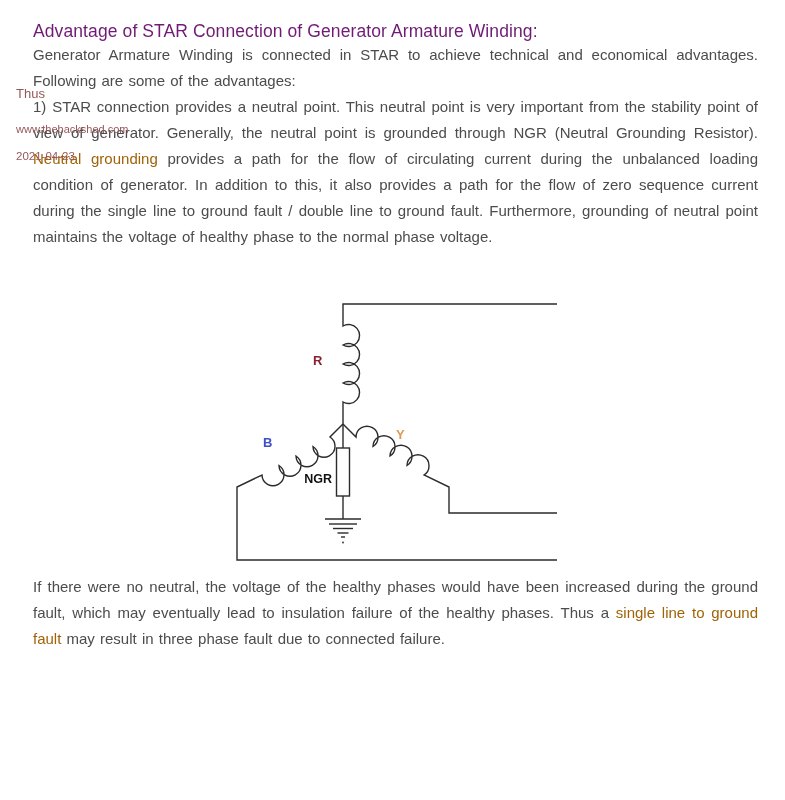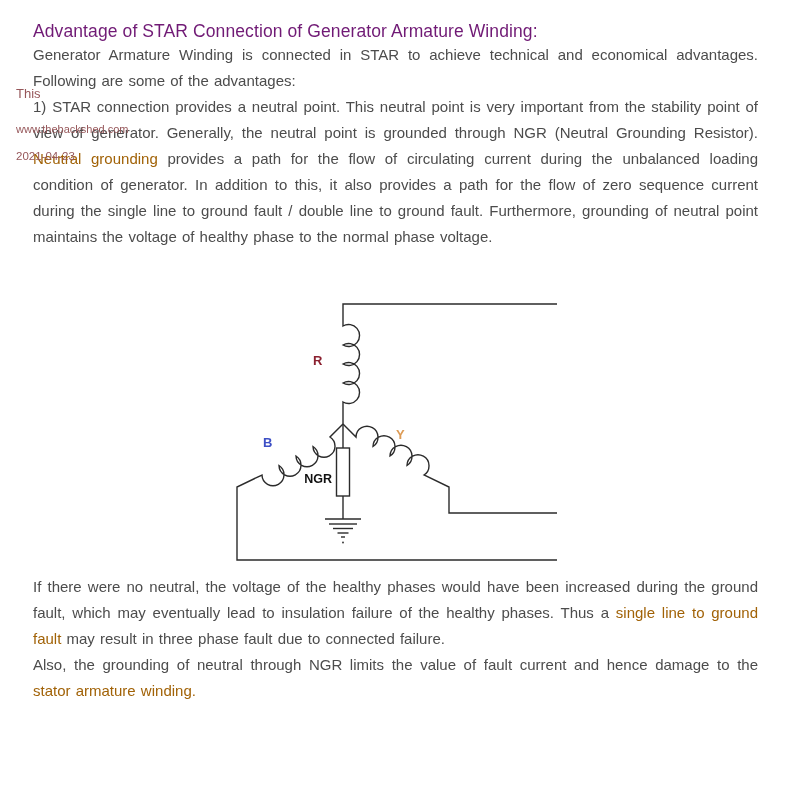--- a/index.html
+++ b/index.html
@@ -74,21 +74,20 @@
 
       <text class="diag-label" x="313" y="411" stroke="none" fill="#8b2130">R</text>
       <text class="diag-label" x="263" y="493" stroke="none" fill="#3d4fc5">B</text>
       <text class="diag-label" x="396" y="485" stroke="none" fill="#dd9b55">Y</text>
       <text class="diag-label-ngr" x="332" y="529" text-anchor="end" stroke="none" fill="#111111">NGR</text>
     </svg>
   </div>
 
   <p class="body p-after"><span>If there were no neutral, the voltage of the healthy phases would have been increased during the ground fault, which may eventually lead to insulation failure of the healthy phases. Thus a </span><a class="link" href="#">single line to ground fault</a><span> may result in three phase fault due to connected failure.</span></p>
 
-  <p class="body p-last"><span>Also, the grounding of neutral through NGR limits the value of fault current and hence damage to the </span><a class="link" href="#">stator armature winding.</a></p>
 
 </div>
 
 <div class="watermark">
-  <div class="wm-name">This</div>
+  <div class="wm-name">Thus</div>
   <div class="wm-site">www.thebackshed.com</div>
   <div class="wm-date">2021-04-23</div>
 </div>
 
 </body></html>

